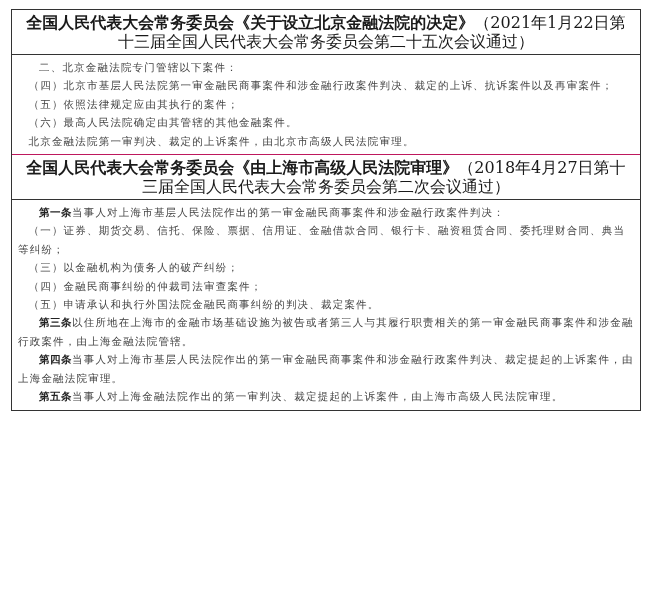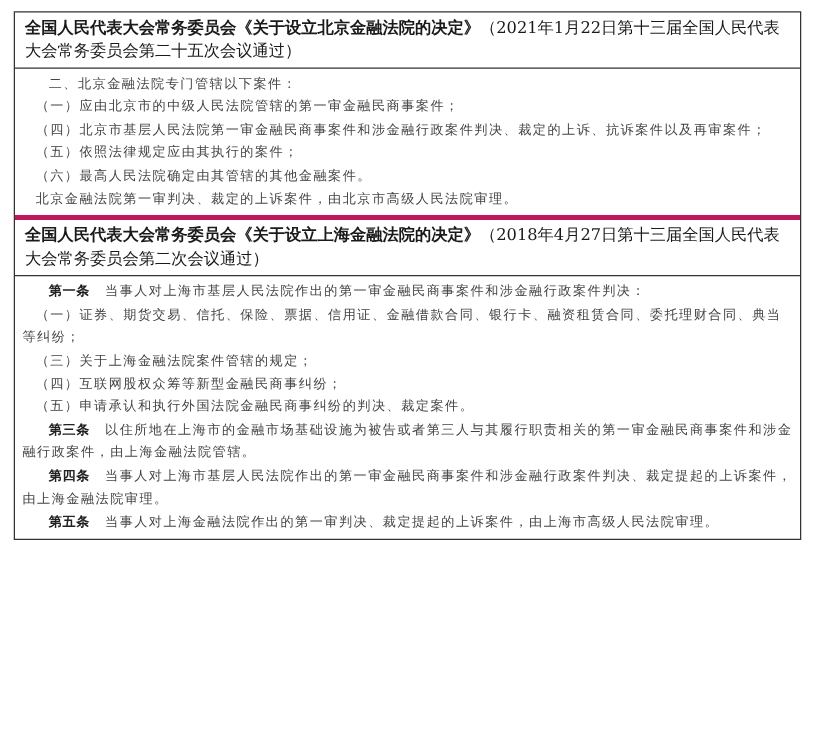--- a/index.html
+++ b/index.html
@@ -1,57 +1,56 @@
 <!DOCTYPE html>
 <html><head>
 <meta charset="utf-8">
 <style>
   html, body { margin: 0; padding: 0; background: #ffffff; }
   body { width: 652px; height: 590px; position: relative; overflow: hidden;
          font-family: "DejaVu Serif", "Liberation Serif", serif; color: #222; }
   .doc { position: absolute; left: 11px; top: 9px; width: 628px;
          border: 1px solid #333; box-sizing: content-box; }
-  .hdr { border-bottom: 1px solid #333; text-align: left; font-weight: bold;
-         font-size: 13px; line-height: 19px; padding: 3px 8px 3px 8px; color: #1a1a1a;
+  .hdr { border-bottom: 1px solid #333; text-align: center; font-weight: bold;
+         font-size: 16px; line-height: 19px; padding: 3px 8px 3px 8px; color: #1a1a1a;
          letter-spacing: 0px; }
   .hdr .note { font-weight: normal; }
-  .body { border-bottom: 4px solid #be185d; padding: 3px 6px 4px 6px; font-size: 10.5px;
+  .body { border-bottom: 1px solid #be185d; padding: 3px 6px 4px 6px; font-size: 10.5px;
           line-height: 18.4px; color: #444; letter-spacing: 1.2px; }
   .body:last-child { border-bottom: none; }
   .p { margin: 0; }
   .ind { text-indent: 2em; }
   .ind1 { text-indent: 1em; }
-  .art { font-weight: bold; color: #222; letter-spacing: 0.5px; margin-right: 12px; }
+  .art { font-weight: bold; color: #222; letter-spacing: 0.5px; margin-right: 0; }
 </style>
 </head>
 <body>
 
 <div class="doc">
 
   <div class="hdr">
     <span>全国人民代表大会常务委员会《关于设立北京金融法院的决定》</span><span class="note">（2021年1月22日第十三届全国人民代表大会常务委员会第二十五次会议通过）</span>
   </div>
   <div class="body">
     <p class="p ind">二、北京金融法院专门管辖以下案件：</p>
-    <p class="p ind1">（一）应由北京市的中级人民法院管辖的第一审金融民商事案件；</p>
     <p class="p ind1">（四）北京市基层人民法院第一审金融民商事案件和涉金融行政案件判决、裁定的上诉、抗诉案件以及再审案件；</p>
     <p class="p ind1">（五）依照法律规定应由其执行的案件；</p>
     <p class="p ind1">（六）最高人民法院确定由其管辖的其他金融案件。</p>
     <p class="p ind1">北京金融法院第一审判决、裁定的上诉案件，由北京市高级人民法院审理。</p>
   </div>
 
   <div class="hdr">
-    <span>全国人民代表大会常务委员会《关于设立上海金融法院的决定》</span><span class="note">（2018年4月27日第十三届全国人民代表大会常务委员会第二次会议通过）</span>
+    <span>全国人民代表大会常务委员会《由上海市高级人民法院审理》</span><span class="note">（2018年4月27日第十三届全国人民代表大会常务委员会第二次会议通过）</span>
   </div>
 
   <div class="body">
     <p class="p ind"><span class="art">第一条</span><span>当事人对上海市基层人民法院作出的第一审金融民商事案件和涉金融行政案件判决：</span></p>
     <p class="p ind1"><span>（一）证券、期货交易、信托、保险、票据、信用证、金融借款合同、银行卡、融资租赁合同、委托理财合同、典当等纠纷；</span></p>
-    <p class="p ind1"><span>（三）关于上海金融法院案件管辖的规定；</span></p>
-    <p class="p ind1"><span>（四）互联网股权众筹等新型金融民商事纠纷；</span></p>
+    <p class="p ind1"><span>（三）以金融机构为债务人的破产纠纷；</span></p>
+    <p class="p ind1"><span>（四）金融民商事纠纷的仲裁司法审查案件；</span></p>
     <p class="p ind1"><span>（五）申请承认和执行外国法院金融民商事纠纷的判决、裁定案件。</span></p>
     <p class="p ind"><span class="art">第三条</span><span>以住所地在上海市的金融市场基础设施为被告或者第三人与其履行职责相关的第一审金融民商事案件和涉金融行政案件，由上海金融法院管辖。</span></p>
     <p class="p ind"><span class="art">第四条</span><span>当事人对上海市基层人民法院作出的第一审金融民商事案件和涉金融行政案件判决、裁定提起的上诉案件，由上海金融法院审理。</span></p>
     <p class="p ind"><span class="art">第五条</span><span>当事人对上海金融法院作出的第一审判决、裁定提起的上诉案件，由上海市高级人民法院审理。</span></p>
 
   </div>
 
 </div>
 
 </body></html>

